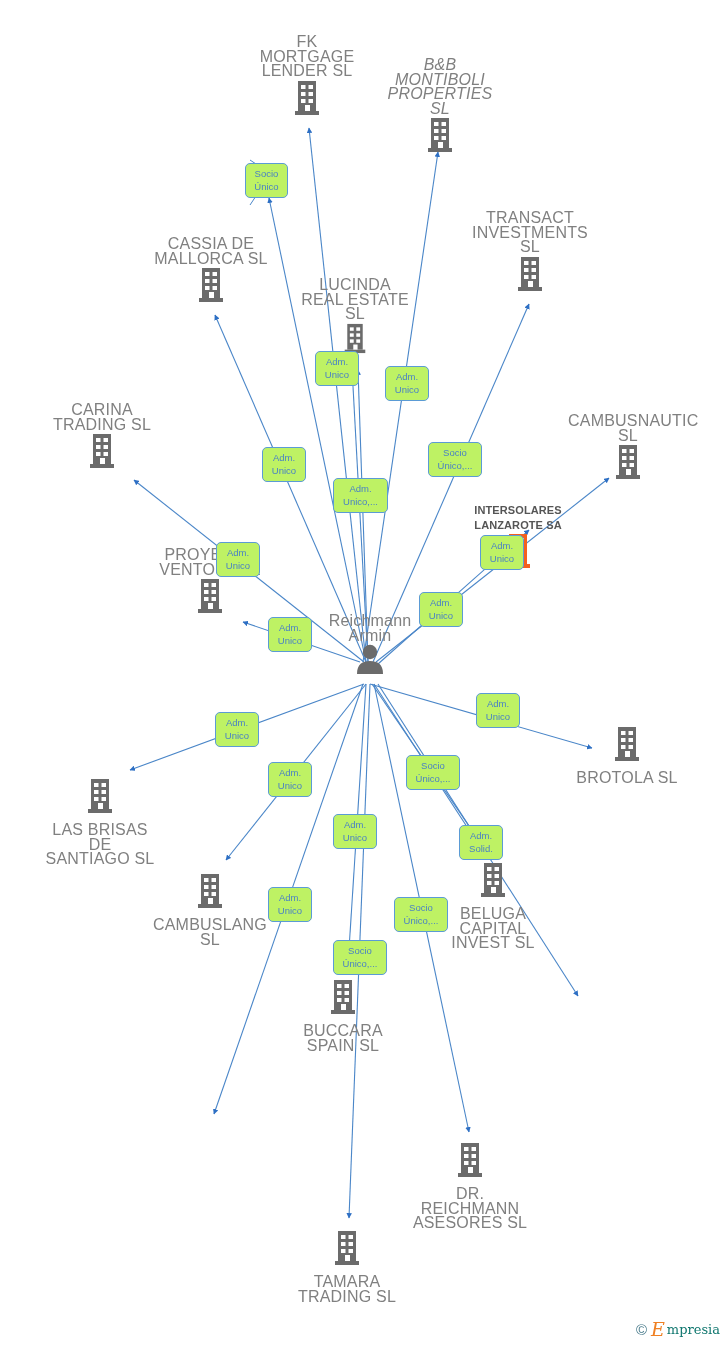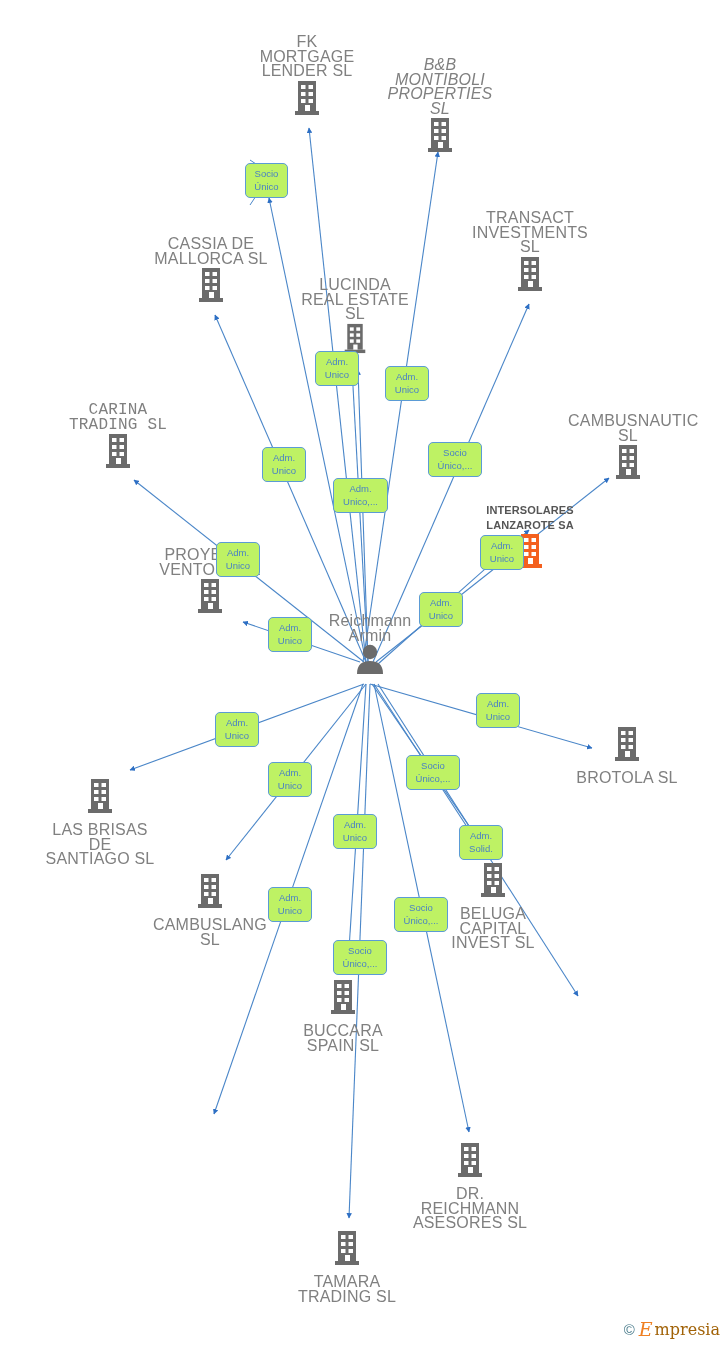--- a/index.html
+++ b/index.html
@@ -85,22 +85,22 @@
   }
   #watermark .wm-e {
     font-family: "DejaVu Serif", serif;
     font-style: italic;
     font-size: 19px;
     color: #ef8023;
     line-height: 1;
   }
   #watermark .wm-text {
     font-family: "DejaVu Serif", serif;
-    font-size: 16px;
-    color: #a16207;
+    font-size: 13px;
+    color: #0f766e;
     line-height: 1;
     margin-left: -2px;
   }
 </style>
 </head>
 <body>
 
 <div id="canvas">
 
   <svg id="edges" viewBox="0 0 728 1345">
@@ -227,21 +227,21 @@
       <rect x="8" y="5" width="4.5" height="4" fill="#ffffff"></rect>
         <rect x="15.5" y="5" width="4.5" height="4" fill="#ffffff"></rect>
       <rect x="8" y="12" width="4.5" height="4" fill="#ffffff"></rect>
         <rect x="15.5" y="12" width="4.5" height="4" fill="#ffffff"></rect>
       <rect x="8" y="19" width="4.5" height="4" fill="#ffffff"></rect>
         <rect x="15.5" y="19" width="4.5" height="4" fill="#ffffff"></rect>
       <rect x="12" y="25" width="5" height="6" fill="#ffffff"></rect>
     </svg>
   </div>
 
-  <div class="node label-above" style="left:118px; top:403px;font-family:Liberation Mono, monospace;">
+  <div class="node label-above" style="left:102px; top:403px;">
     <div class="node-label">CARINA
 TRADING SL</div>
     <svg class="node-icon" width="28" height="36" viewBox="0 0 28 36">
       <rect x="5" y="1" width="18" height="30" fill="#6b6b6b"></rect>
       <rect x="2" y="31" width="24" height="4" fill="#6b6b6b"></rect>
       <rect x="8" y="5" width="4.5" height="4" fill="#ffffff"></rect>
         <rect x="15.5" y="5" width="4.5" height="4" fill="#ffffff"></rect>
       <rect x="8" y="12" width="4.5" height="4" fill="#ffffff"></rect>
         <rect x="15.5" y="12" width="4.5" height="4" fill="#ffffff"></rect>
       <rect x="8" y="19" width="4.5" height="4" fill="#ffffff"></rect>
@@ -274,21 +274,21 @@
       <rect x="8" y="5" width="4.5" height="4" fill="#ffffff"></rect>
         <rect x="15.5" y="5" width="4.5" height="4" fill="#ffffff"></rect>
       <rect x="8" y="12" width="4.5" height="4" fill="#ffffff"></rect>
         <rect x="15.5" y="12" width="4.5" height="4" fill="#ffffff"></rect>
       <rect x="8" y="19" width="4.5" height="4" fill="#ffffff"></rect>
         <rect x="15.5" y="19" width="4.5" height="4" fill="#ffffff"></rect>
       <rect x="12" y="25" width="5" height="6" fill="#ffffff"></rect>
     </svg>
   </div>
 
-  <div class="node label-above highlight" style="left:530px; top:503px;">
+  <div class="node label-above highlight" style="left:518px; top:503px;">
     <div class="node-label">INTERSOLARES
 LANZAROTE SA</div>
     <svg class="node-icon" width="28" height="36" viewBox="0 0 28 36">
       <rect x="5" y="1" width="18" height="30" fill="#f4601e"></rect>
       <rect x="2" y="31" width="24" height="4" fill="#f4601e"></rect>
       <rect x="8" y="5" width="4.5" height="4" fill="#ffffff"></rect>
         <rect x="15.5" y="5" width="4.5" height="4" fill="#ffffff"></rect>
       <rect x="8" y="12" width="4.5" height="4" fill="#ffffff"></rect>
         <rect x="15.5" y="12" width="4.5" height="4" fill="#ffffff"></rect>
       <rect x="8" y="19" width="4.5" height="4" fill="#ffffff"></rect>

